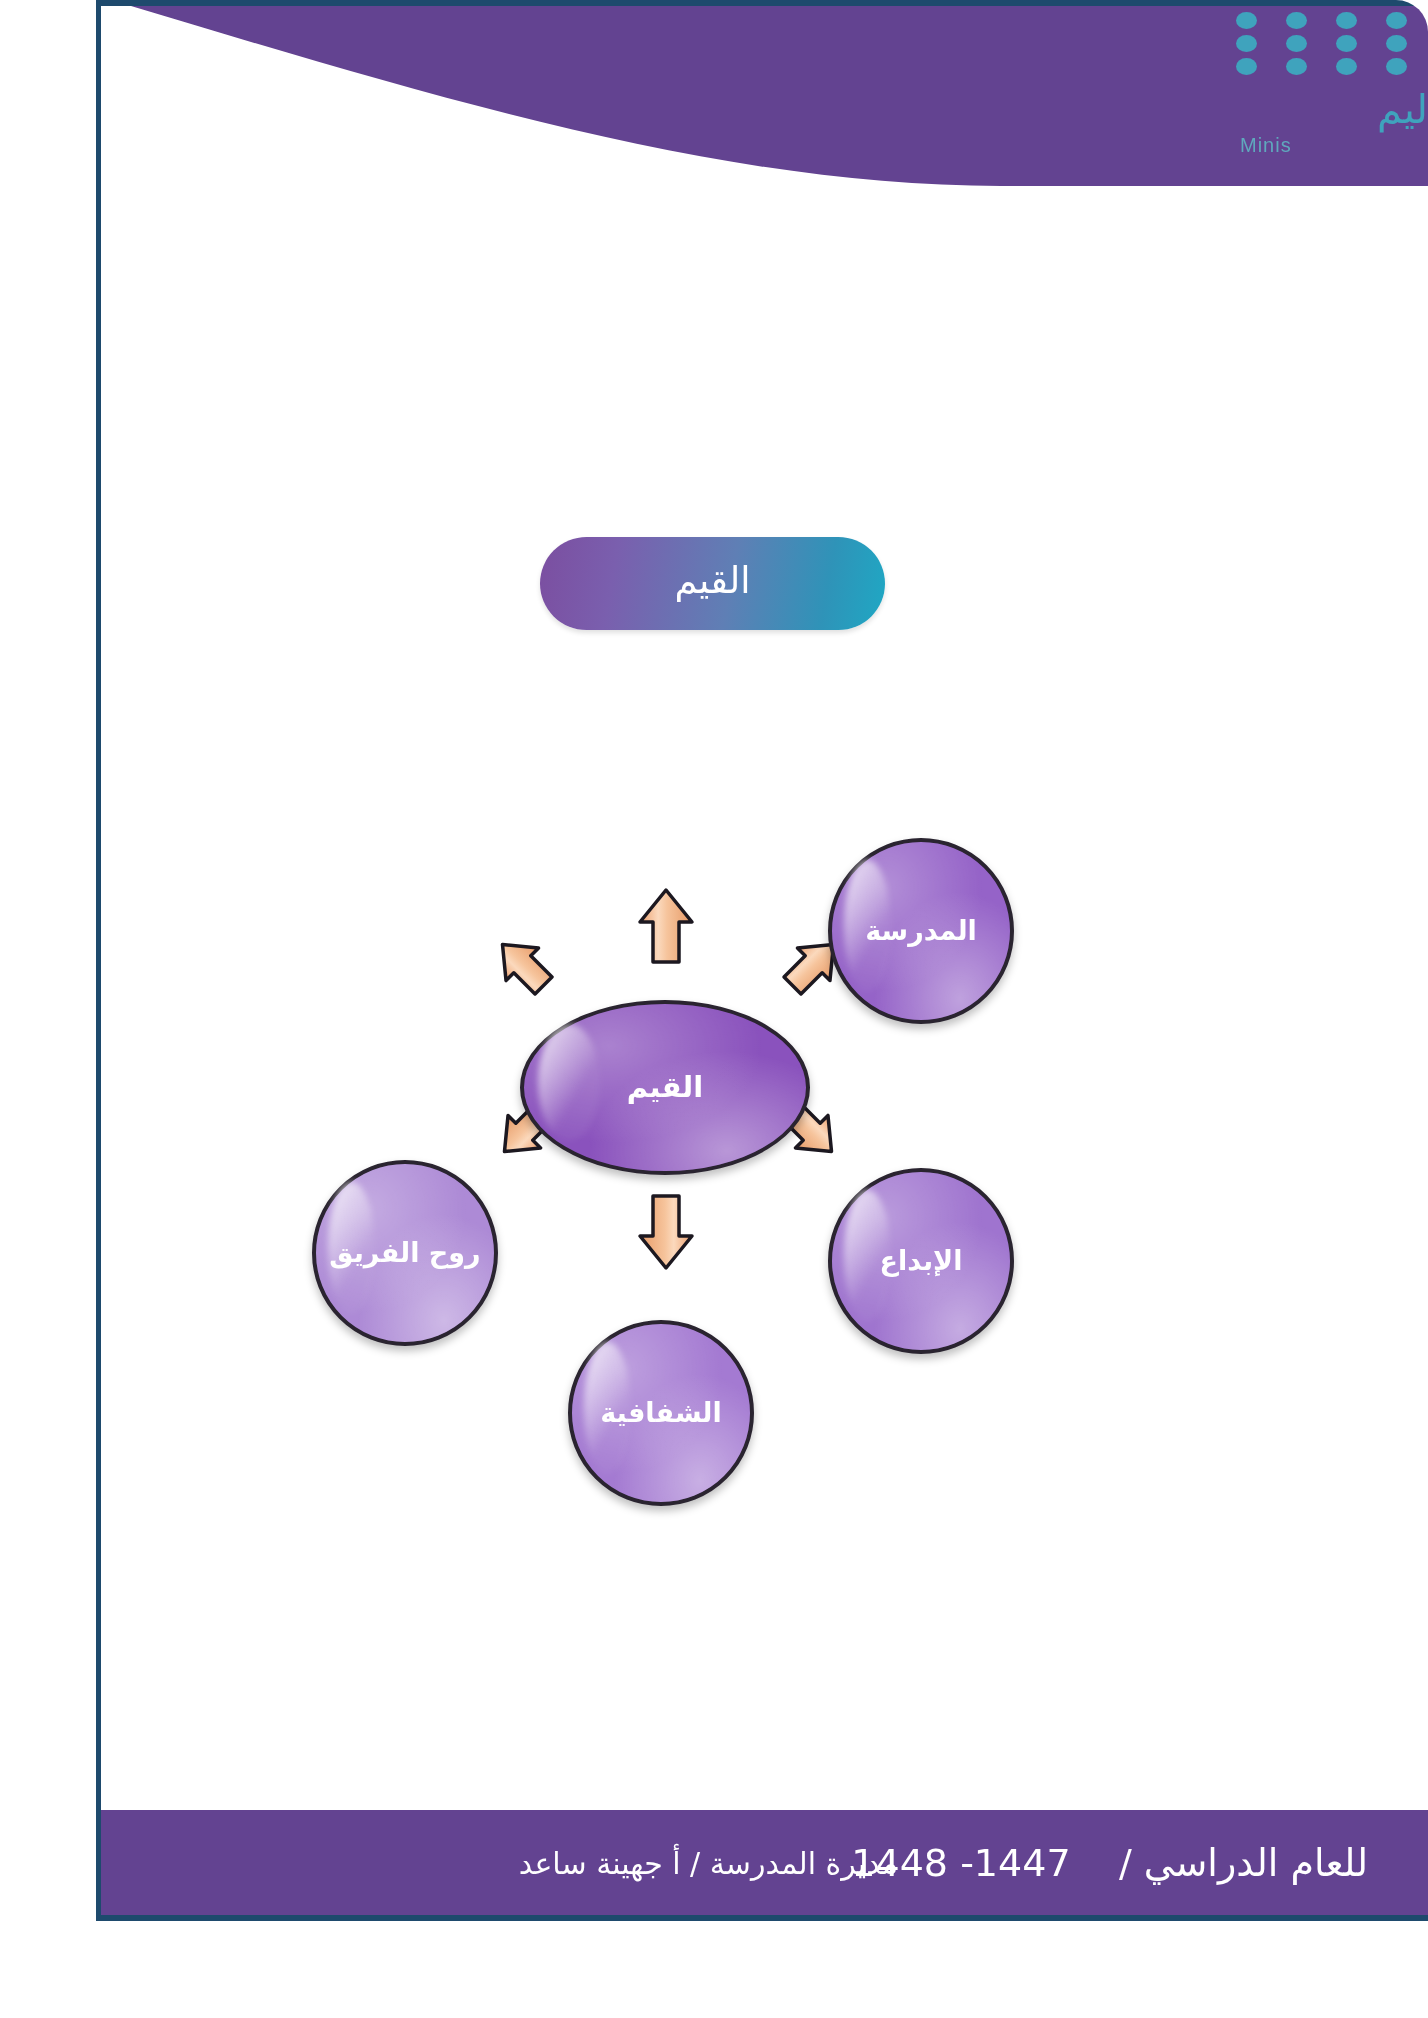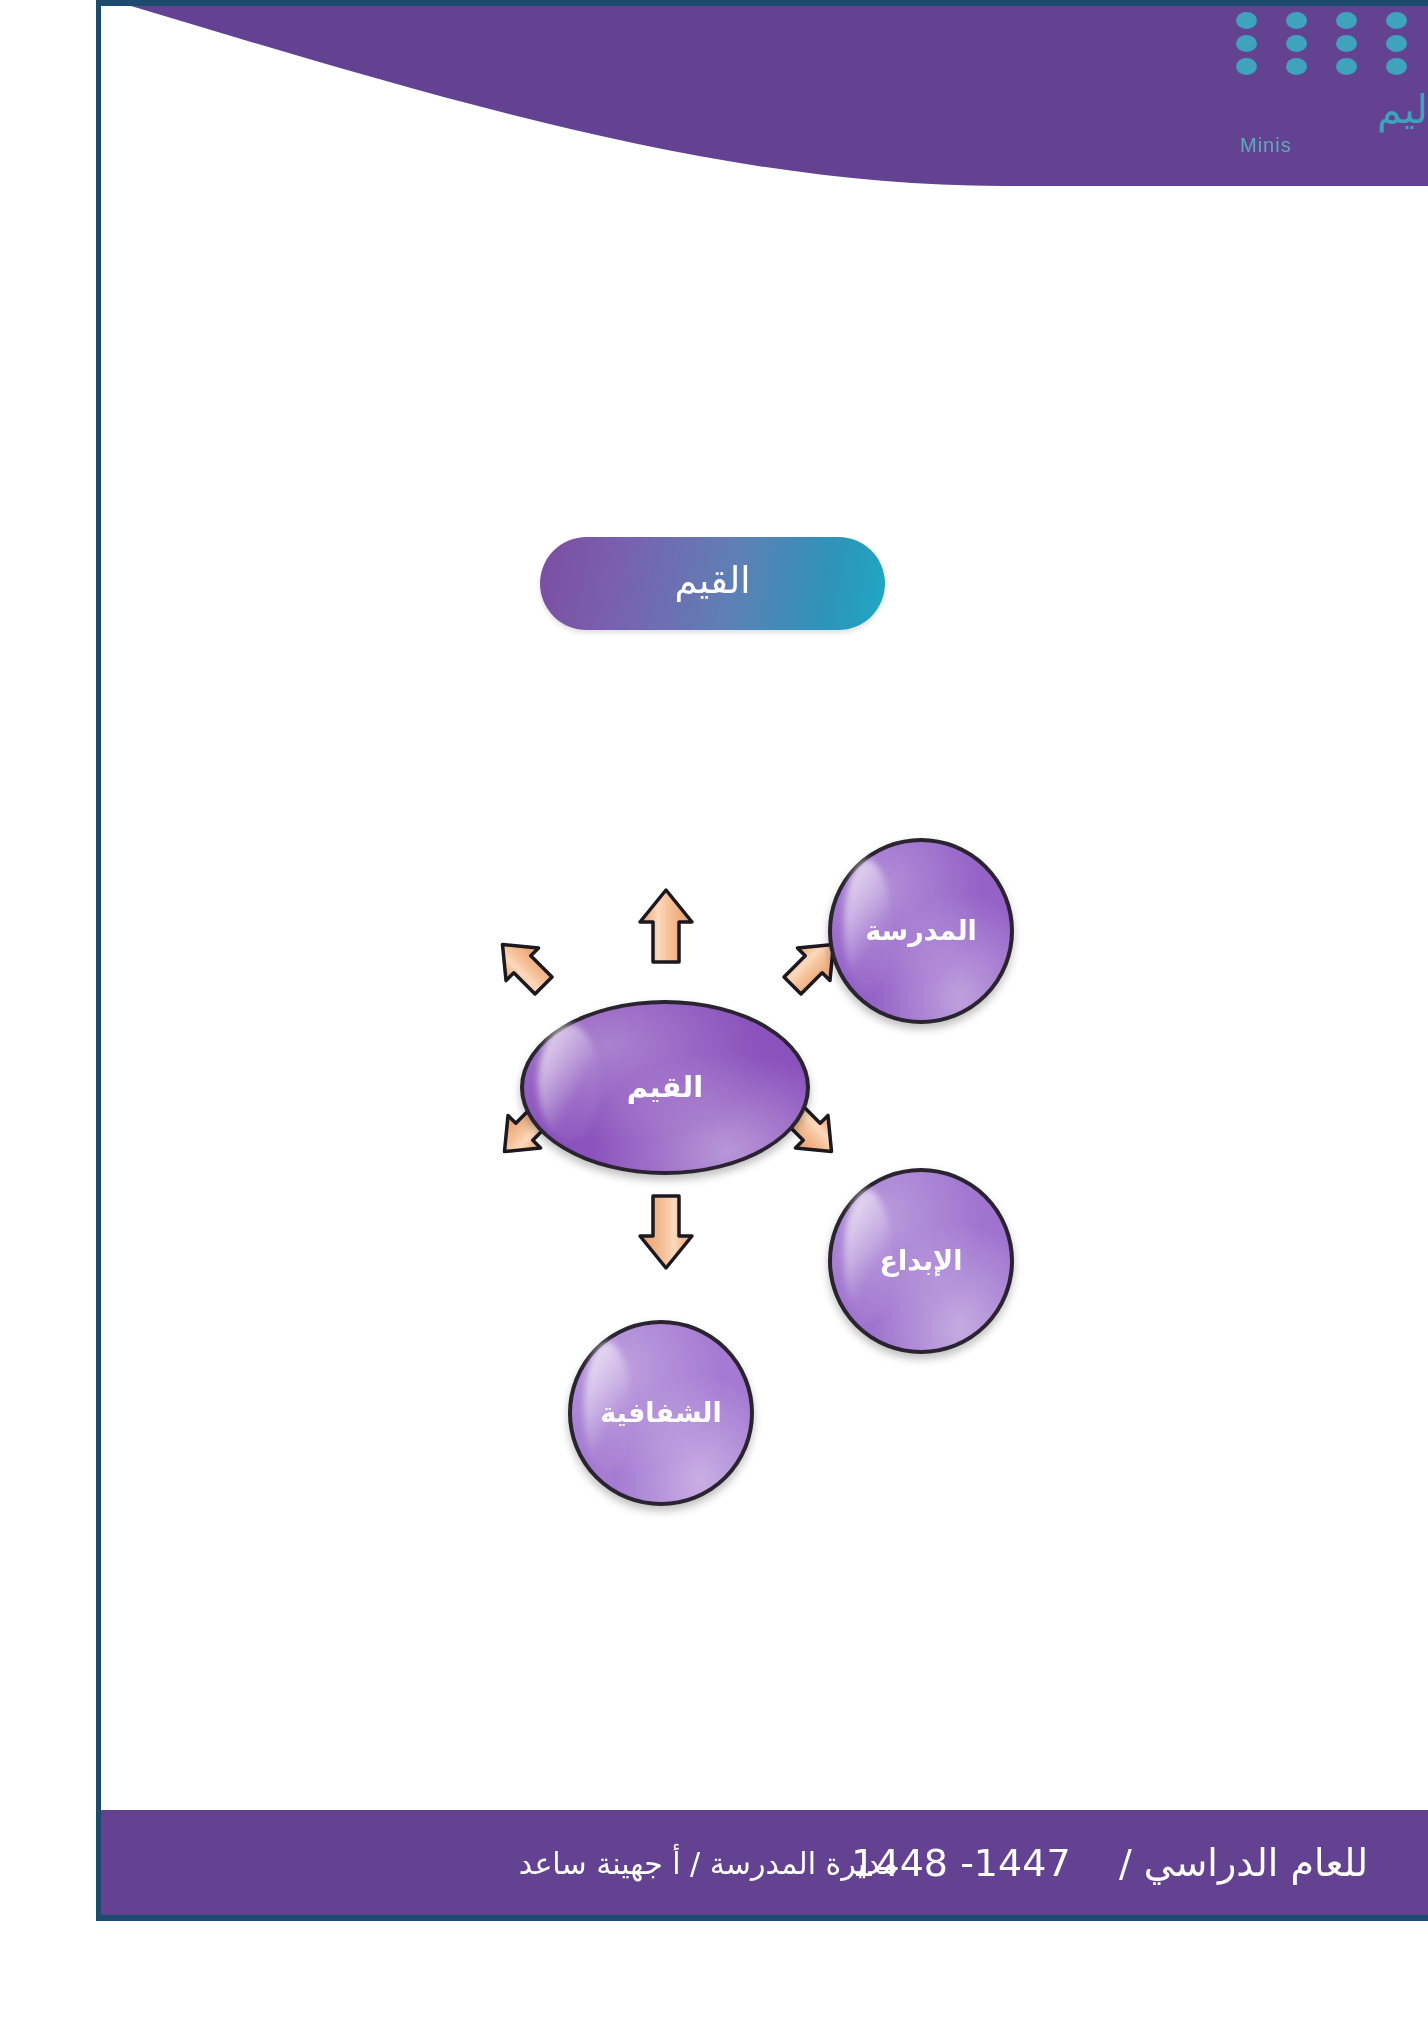--- a/index.html
+++ b/index.html
@@ -7,21 +7,21 @@
     width:1428px;height:2018px;
     background:#ffffff;
     font-family:"Liberation Sans","DejaVu Sans",sans-serif;
     overflow:hidden;
     position:relative;
   }
 
   
   #page{
     position:absolute;left:0;top:0;width:1428px;height:2018px;
-    background:#ffffff;overflow:hidden;
+    background:#ffffff;overflow:hidden;border-radius:32px;
   }
   .frame-line{position:absolute;background:#1e4a6d;}
   #frame-left   {left:96px; top:0;     width:5px;  height:1921px;}
   #frame-top    {left:96px; top:0;     width:1332px;height:6px;}
   #frame-bottom {left:96px; top:1915px;width:1332px;height:6px;}
 
   
   #header-curve{
     position:absolute;left:101px;top:6px;width:1327px;height:180px;
     overflow:hidden;
@@ -252,20 +252,23 @@
     </div>
 
     <div class="node sat" id="node-right2" style="background: rgb(159, 116, 207);">
       <span class="lbl">الإبداع</span>
     </div>
 
     <div class="node sat" id="node-bottom" style="background: rgb(164, 122, 210);">
       <span class="lbl">الشفافية</span>
     </div>
 
+    <div class="node sat" id="node-left2" style="background: rgb(173, 138, 214);">
+      <span class="lbl">روح الفريق</span>
+    </div>
 
 
     <div class="node" id="node-center" style="background: rgb(138, 82, 189);">
       <span class="lbl">القيم</span>
     </div>
 
   </div>
 
   <div id="footer" style="background: rgb(99, 67, 145);">
     <div id="footer-year">

